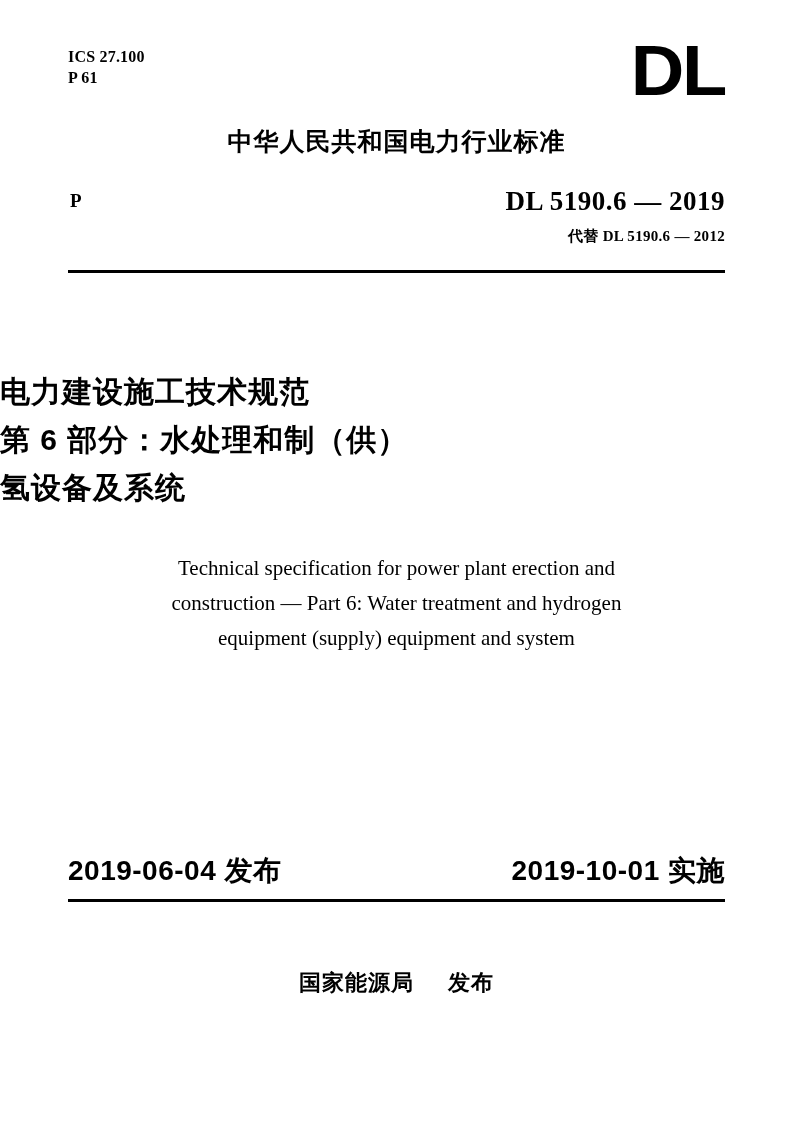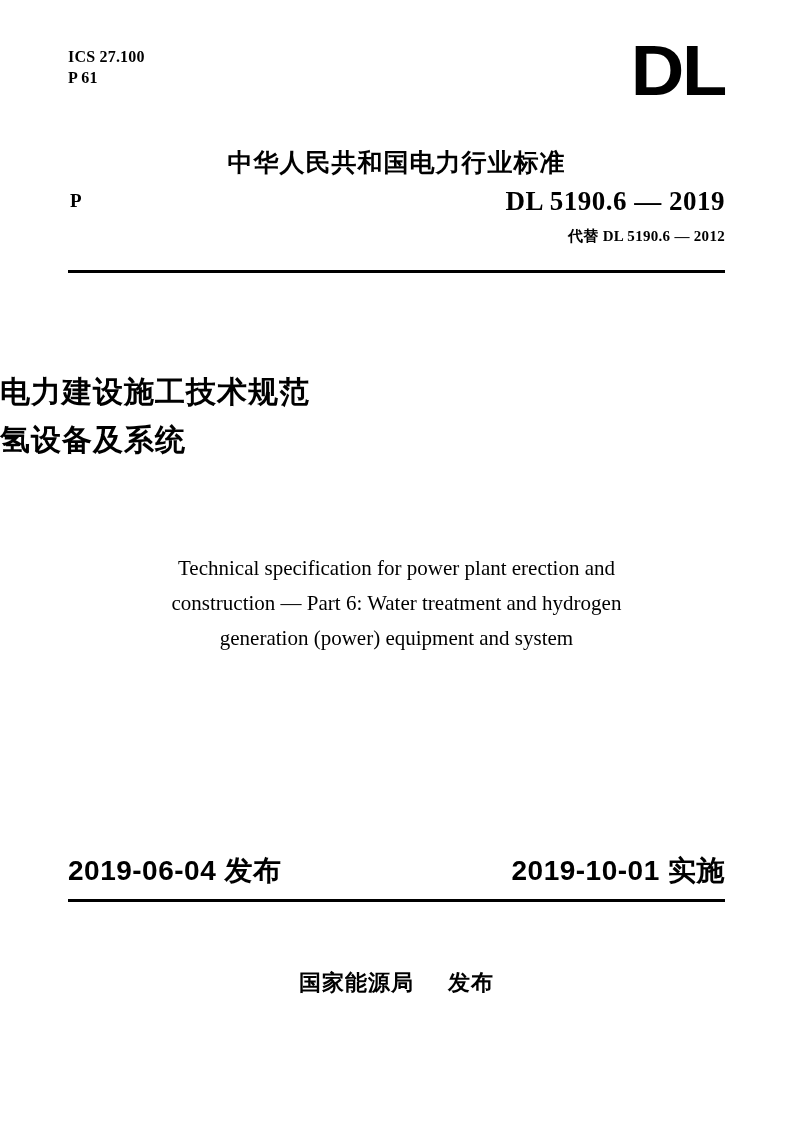--- a/index.html
+++ b/index.html
@@ -45,21 +45,21 @@
     line-height: 70px;
     letter-spacing: -2px;
     transform: scaleX(1.06);
     transform-origin: right top;
   }
 
   .cn-standard-title {
     position: absolute;
     left: 0;
     right: 0;
-    top: 146px;
+    top: 125px;
     text-align: center;
     font-family: "Liberation Sans", sans-serif;
     font-weight: bold;
     font-size: 25px;
     letter-spacing: 1px;
   }
 
   .p-mark {
     position: absolute;
     left: 70px;
@@ -180,27 +180,28 @@
 
   <div class="p-mark">P</div>
 
   <div class="std-number">DL  5190.6 — 2019</div>
   <div class="std-replaces">代替 DL  5190.6 — 2012</div>
 
   <div class="rule-top"></div>
 
   <div class="title-cn">
     <div class="line">电力建设施工技术规范</div>
+    <div class="line">第 6 部分：水处理和制（供）</div>
     <div class="line">氢设备及系统</div>
   </div>
 
   <div class="title-en">
     <div class="line">Technical specification for power plant erection and</div>
     <div class="line">construction  —  Part 6: Water treatment and hydrogen</div>
-    <div class="line">generation (power) equipment and system</div>
+    <div class="line">equipment (supply) equipment and system</div>
   </div>
 
   <div class="date-row">
     <span>2019-06-04  发布</span>
     <span>2019-10-01  实施</span>
   </div>
 
   <div class="rule-bottom"></div>
 
   <div class="issuer">

